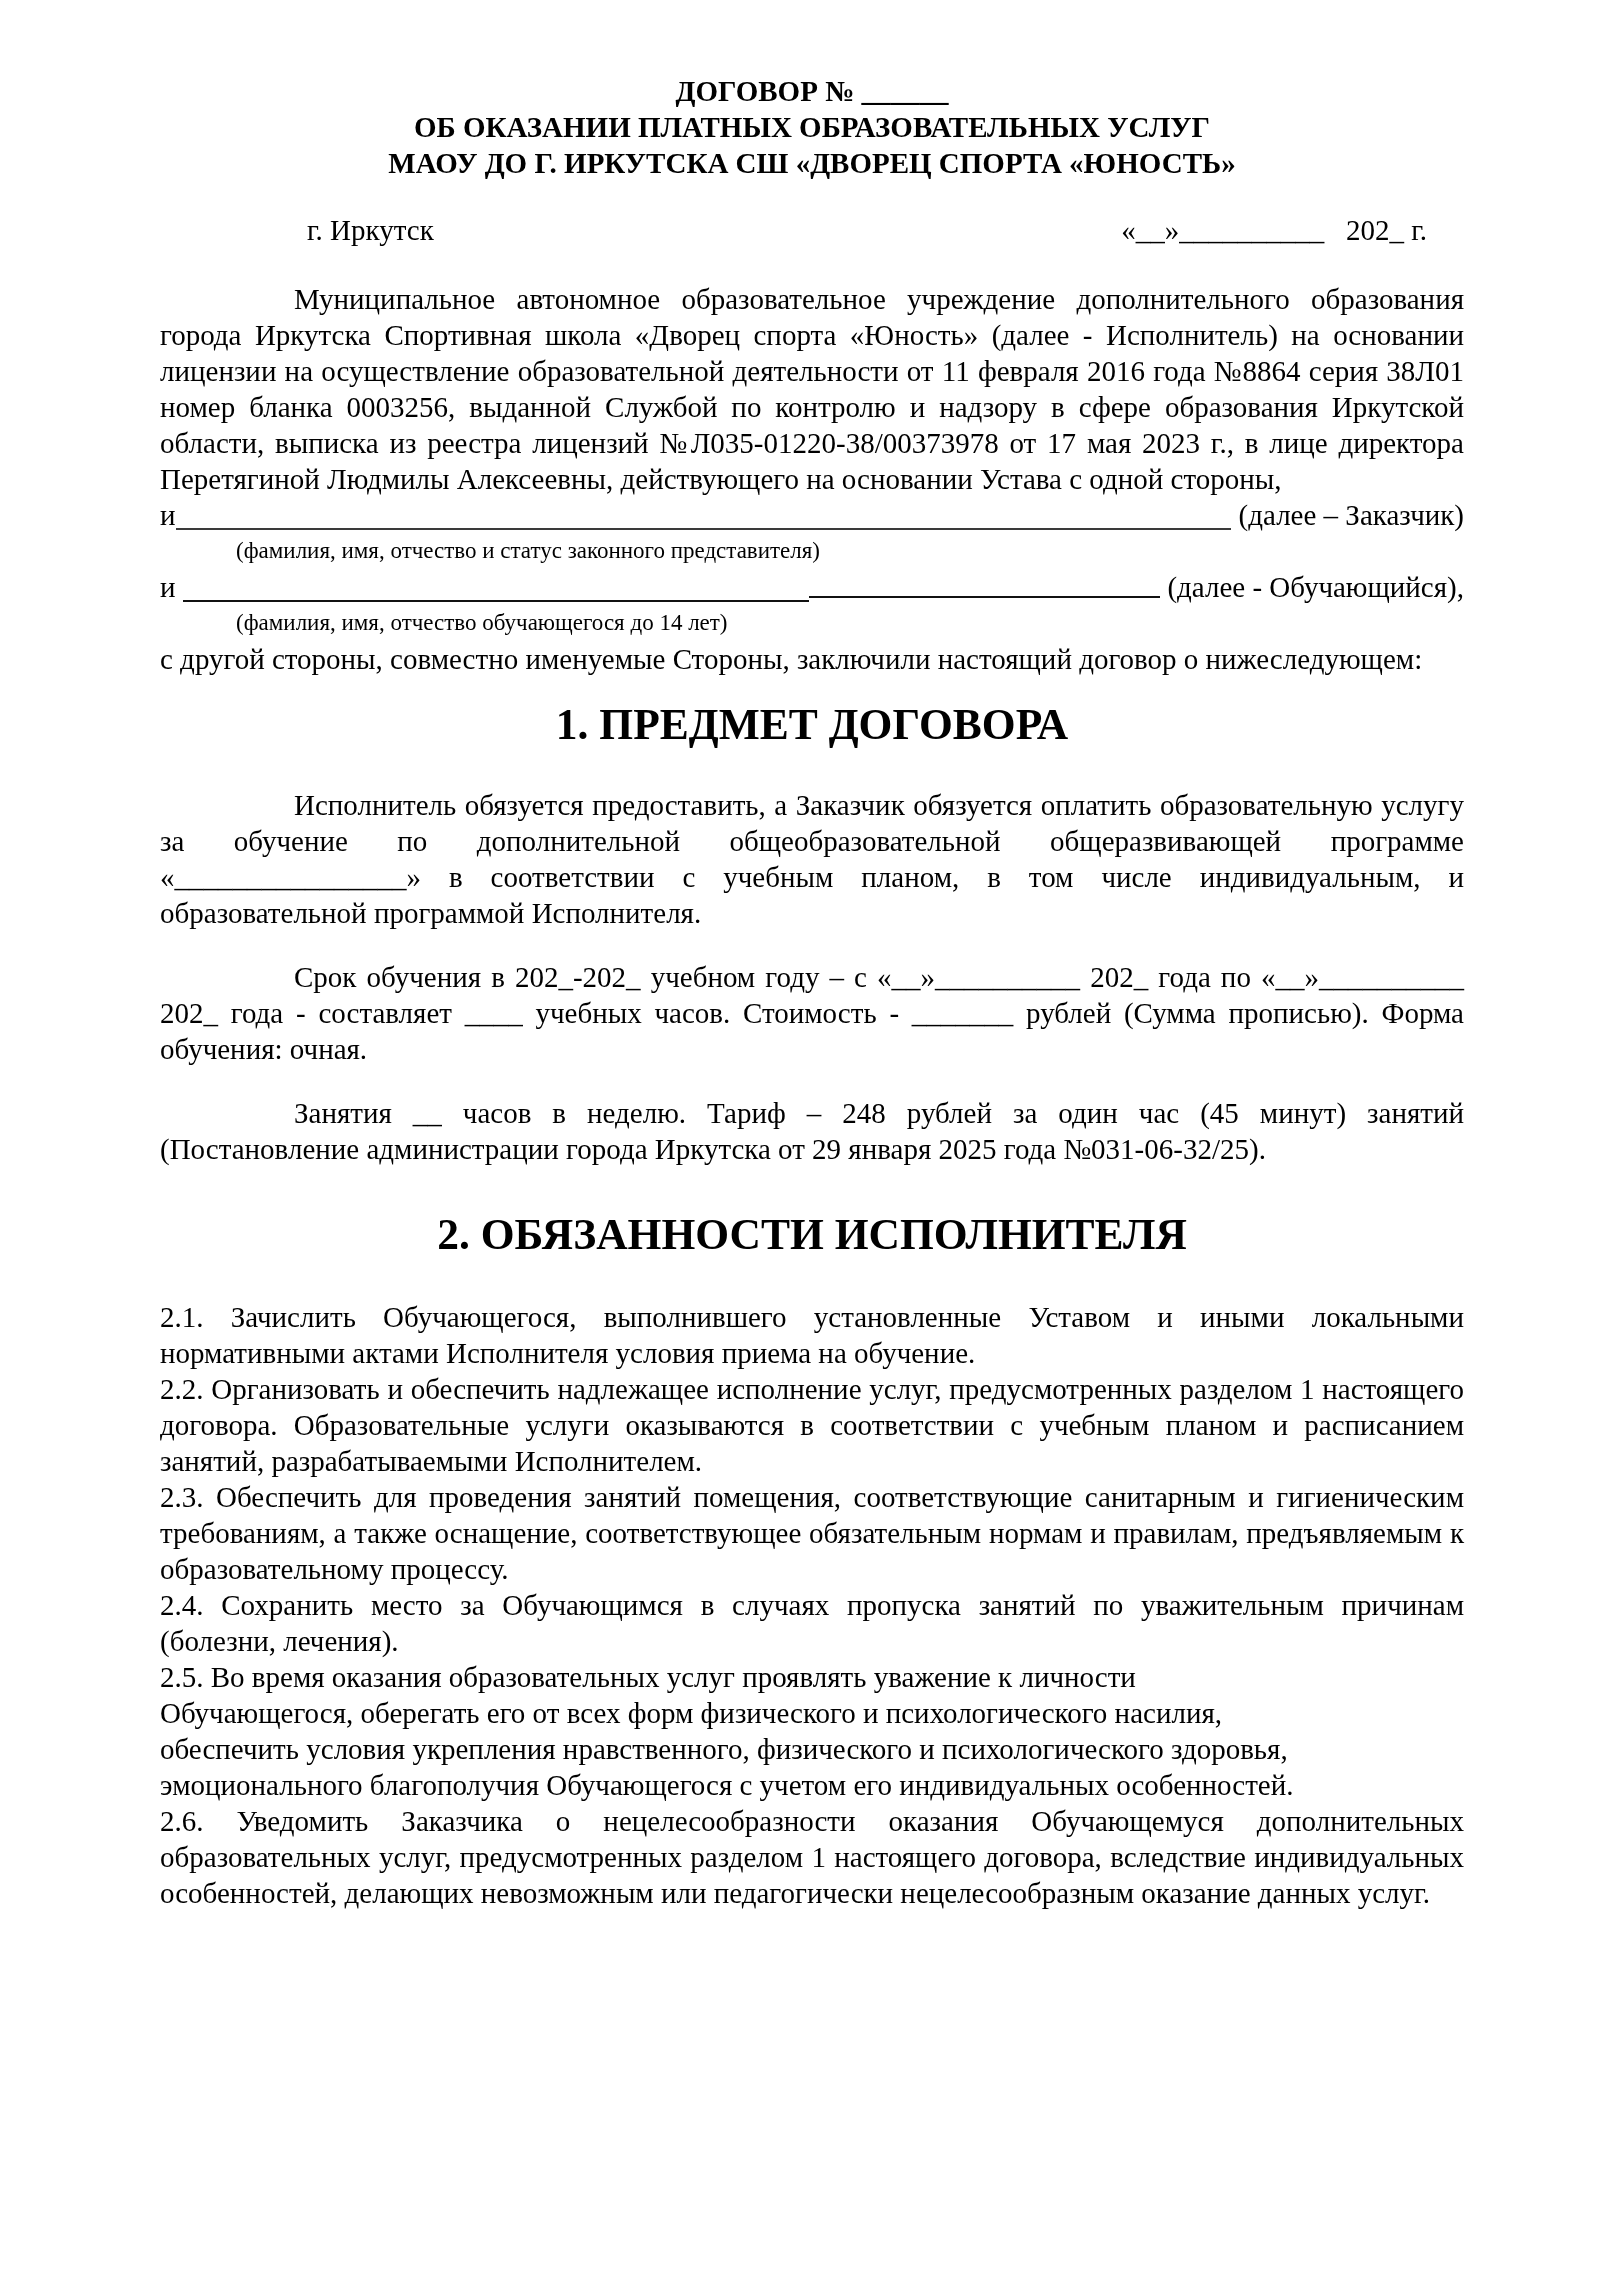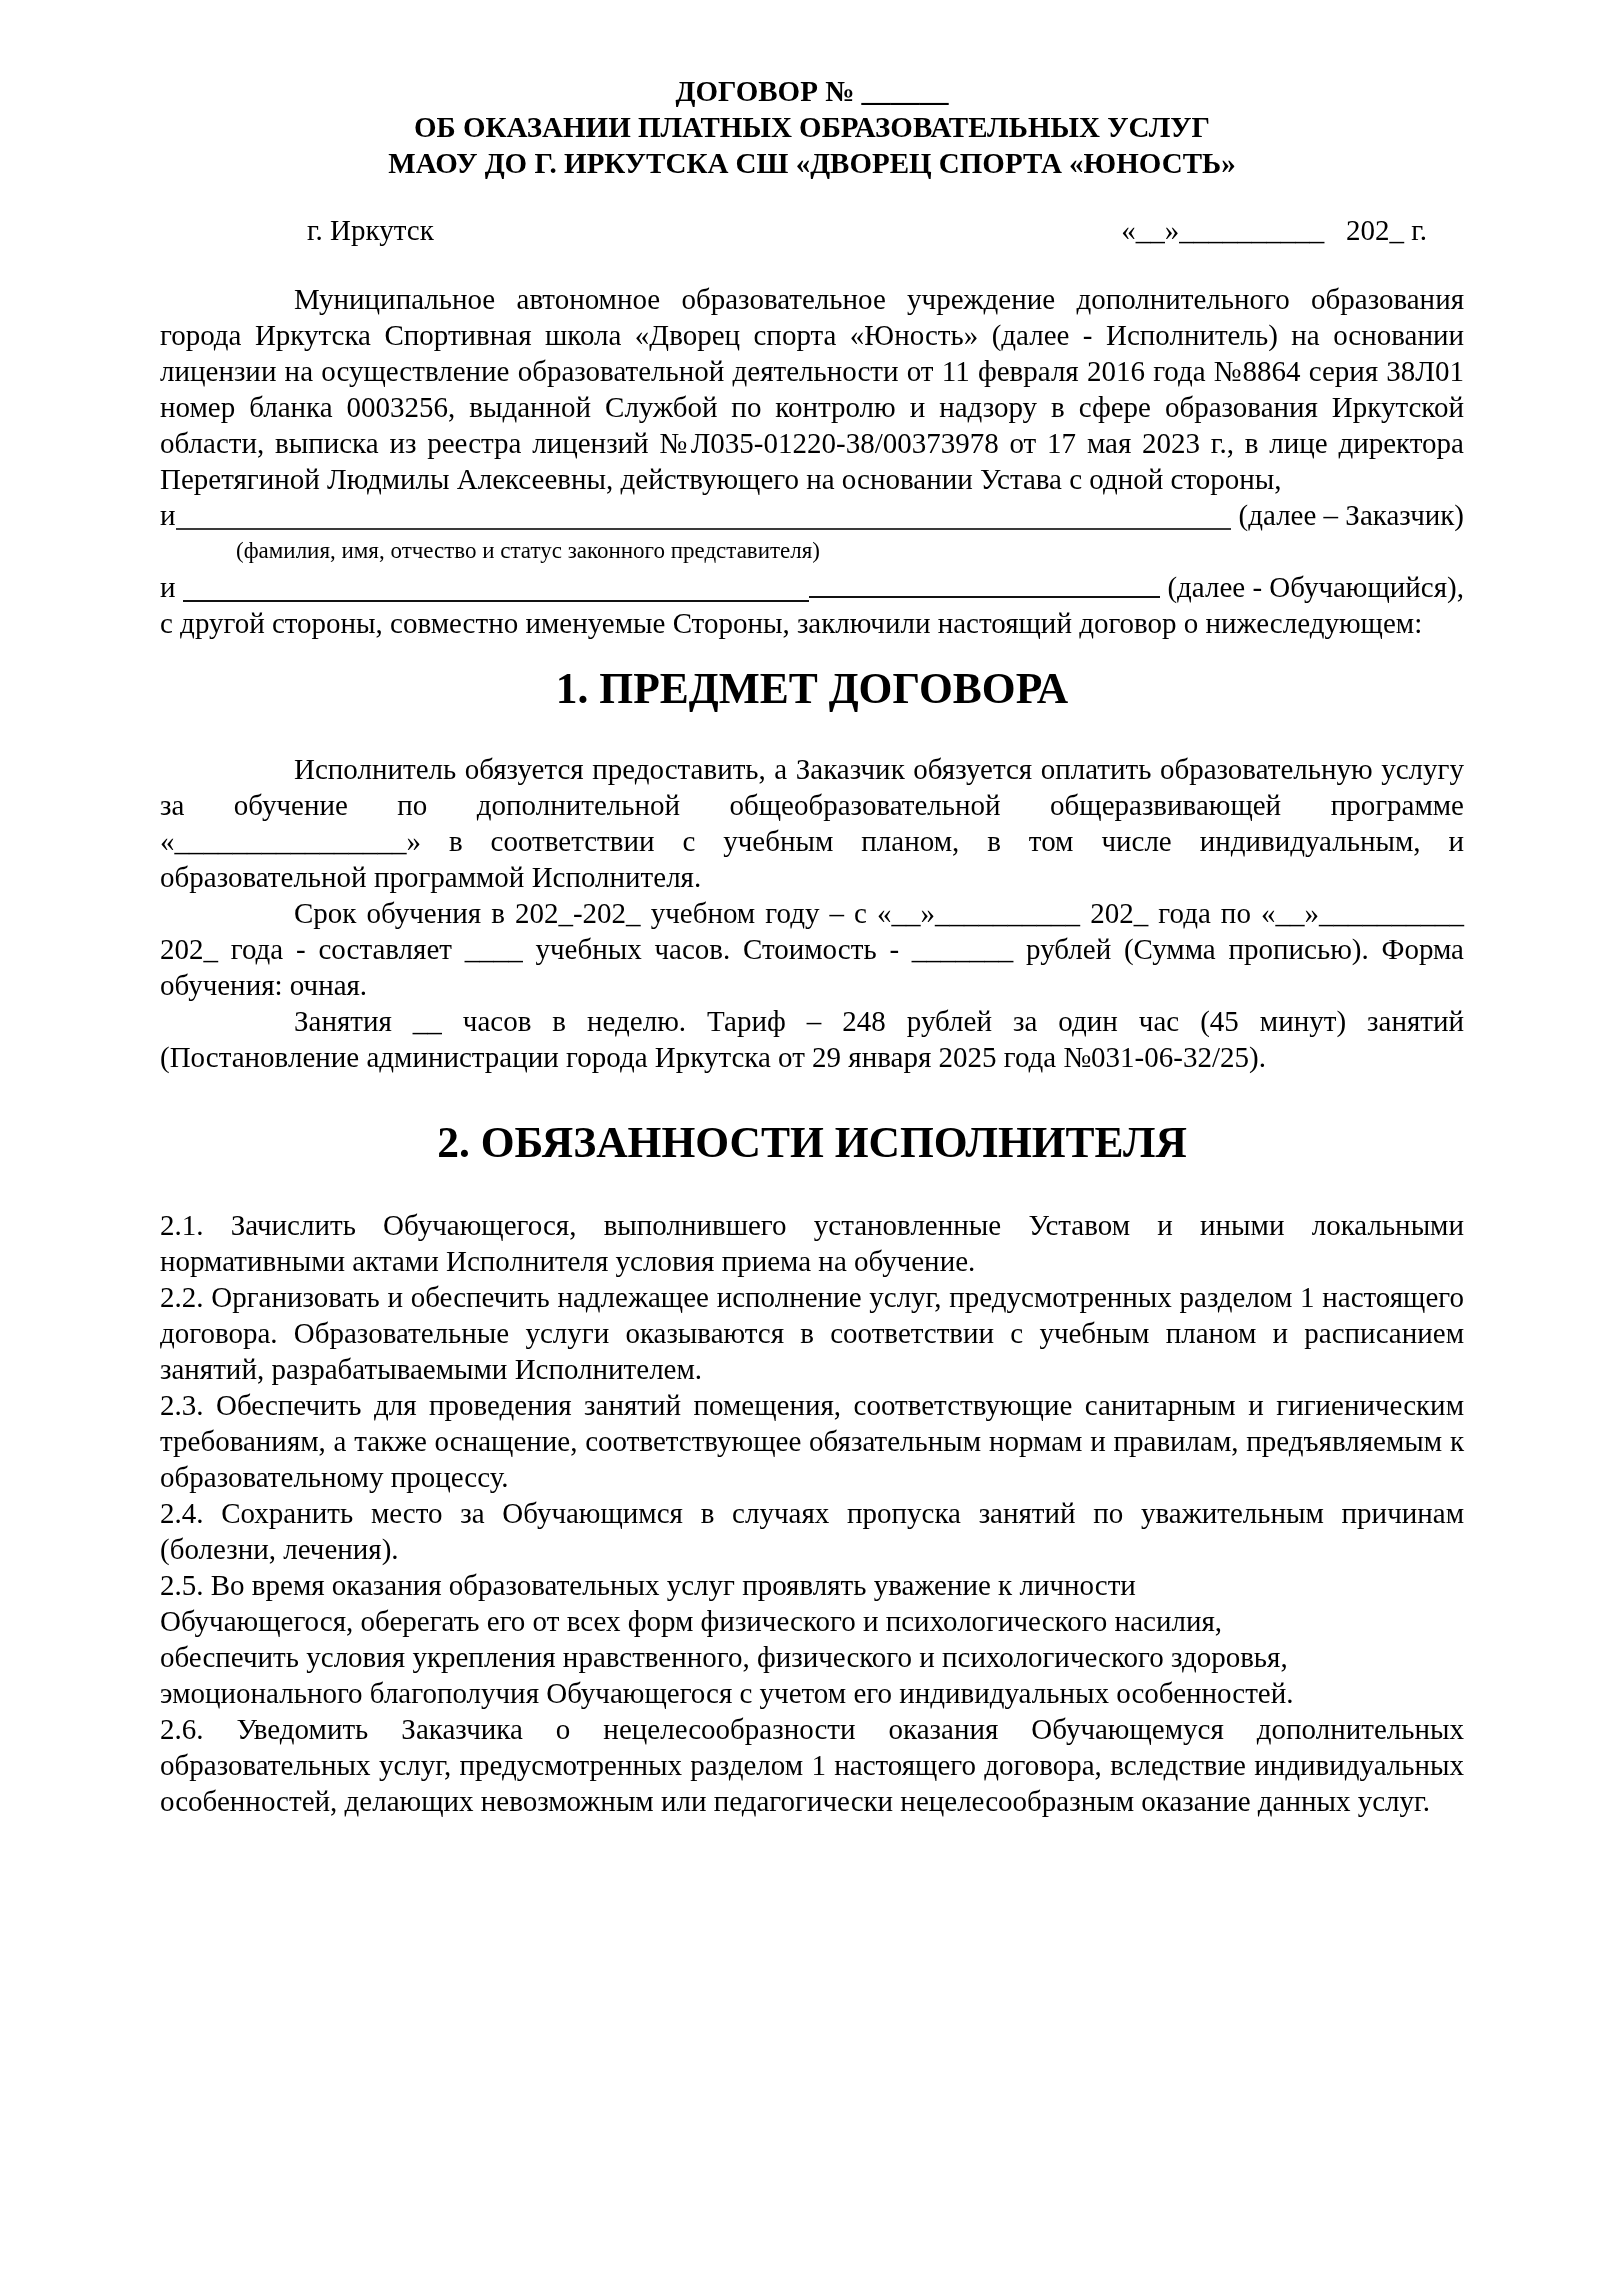--- a/index.html
+++ b/index.html
@@ -21,21 +21,21 @@
   .meta-row {
     display: flex;
     justify-content: space-between;
     align-items: baseline;
     margin: 31px 0 33px 0;
     padding-left: 147px;
     padding-right: 37px;
   }
   p { margin: 0; }
   .j { text-align: justify; }
-  .ind { text-indent: 134px; }
+  .ind { text-indent: 134px; margin-top: 28px; }
   .pre { white-space: pre-line; text-align: left; }
   .fill-row { display: flex; align-items: baseline; }
   .fill-row .pre-space { white-space: pre; }
   .fill { position: relative; align-self: stretch; }
   .fill-grow { flex: 1 1 auto; }
   .fill::after {
     content: "";
     position: absolute;
     left: 0; right: 0;
     border-bottom: 2.9px solid #3a3a3a;
@@ -80,20 +80,21 @@
     <span class="pre-space"> (далее – Заказчик)</span>
   </div>
   <div class="caption">(фамилия, имя, отчество и статус законного представителя)</div>
 
   <div class="fill-row">
     <span class="pre-space">и </span>
     <span class="fill thin fill-a"></span>
     <span class="fill thin hi fill-grow"></span>
     <span class="pre-space"> (далее - Обучающийся),</span>
   </div>
+  <div class="caption">(фамилия, имя, отчество обучающегося до 14 лет)</div>
 
   <p class="j">с другой стороны, совместно именуемые Стороны, заключили настоящий договор о нижеследующем:</p>
 
   <h2 class="h-sec">1. ПРЕДМЕТ ДОГОВОРА</h2>
 
   <p class="j ind">Исполнитель обязуется предоставить, а Заказчик обязуется оплатить образовательную услугу за обучение по дополнительной общеобразовательной общеразвивающей программе «________________» в соответствии с учебным планом, в том числе индивидуальным, и образовательной программой Исполнителя.</p>
   <p class="j ind">Срок обучения в 202_-202_ учебном году – с «__»__________ 202_ года по «__»__________ 202_ года - составляет ____ учебных часов. Стоимость - _______ рублей (Сумма прописью). Форма обучения: очная.</p>
   <p class="j ind">Занятия __ часов в неделю. Тариф – 248 рублей за один час (45 минут) занятий (Постановление администрации города Иркутска от 29 января 2025 года №031-06-32/25).</p>
 
   <h2 class="h-sec h-sec2">2. ОБЯЗАННОСТИ ИСПОЛНИТЕЛЯ</h2>

